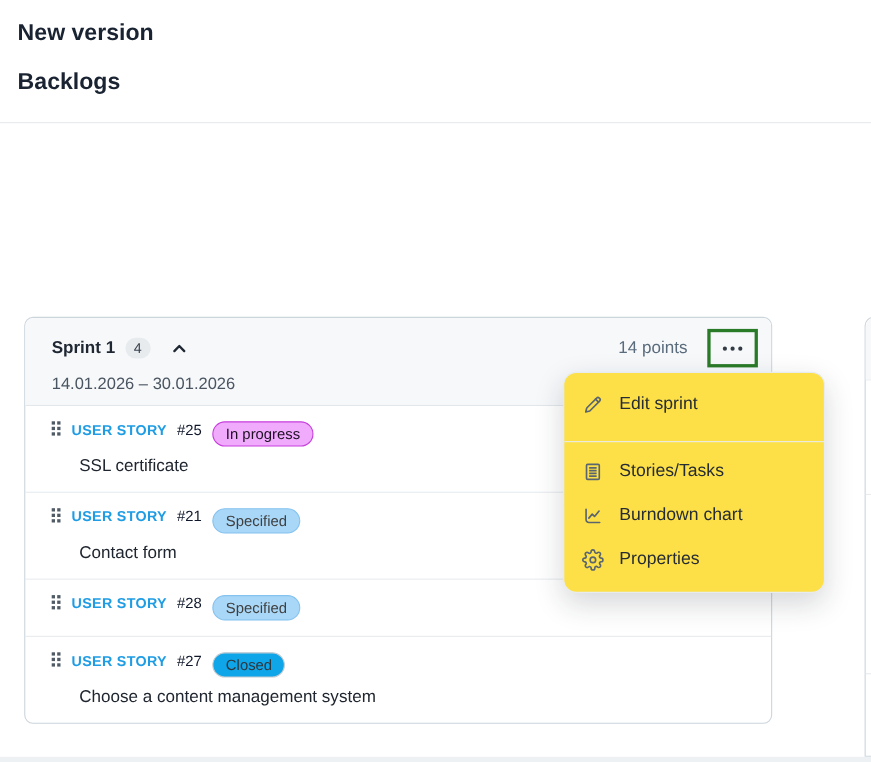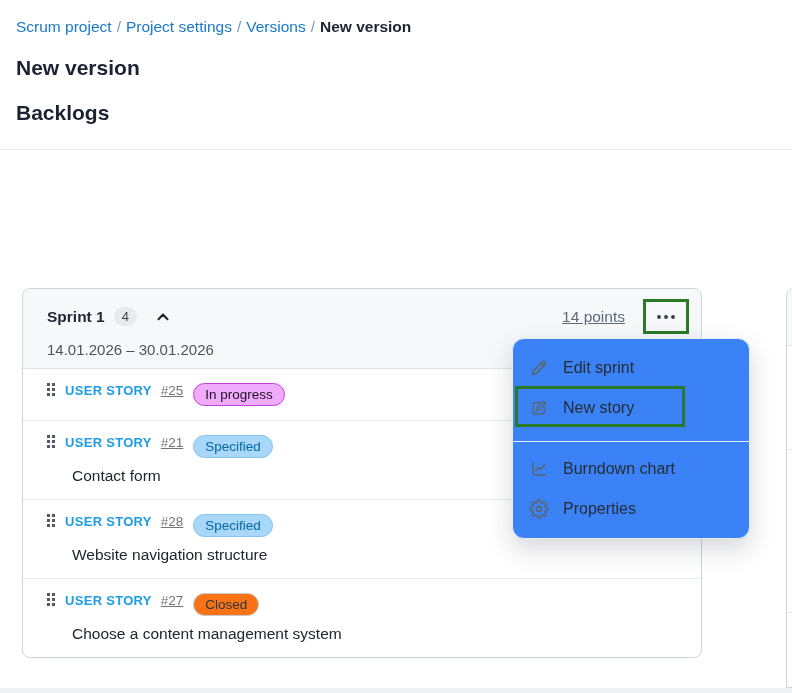--- a/index.html
+++ b/index.html
@@ -27,81 +27,78 @@
     border-radius:8px 8px 0 0;padding:10px 12px 10px 24px;
   }
   .hdr-line1{display:flex;align-items:center;}
   .sprint-name{font-size:15.5px;font-weight:700;color:#1f2733;}
   .count-badge{
     background:#e8ebee;color:#3a4450;font-size:13px;border-radius:11px;
     padding:2px 8px;margin-left:9px;line-height:15px;
   }
   .collapse-btn{background:none;border:none;padding:0;margin-left:18px;cursor:pointer;display:flex;align-items:center;}
   .spacer{flex:1;}
-  .points{font-size:15.5px;color:#5a6b7c;margin-right:18px;text-decoration:underline;}
+  .points{font-size:15.5px;color:#5a6b7c;margin-right:18px;}
   .more-btn{
     width:46px;height:35px;box-sizing:border-box;background:transparent;
     border:3px solid #2a7b27;display:flex;align-items:center;justify-content:center;cursor:pointer;
   }
   .date-range{font-size:15px;color:#4a5561;margin-top:7px;}
   
   .story-row{padding:14px 14px 14px 24px;cursor:pointer;}
   .story-row + .story-row{border-top:1px solid #e8ecef;}
   .row-line1{display:flex;align-items:flex-start;}
   .drag-handle{
     display:grid;grid-template-columns:3px 3px;grid-auto-rows:3px;gap:2px;
     margin-right:10px;cursor:grab;
   }
   .drag-handle i{background:#4f5a64;display:block;}
   .type-label{font-size:13px;font-weight:700;color:#1e9ce4;letter-spacing:.3px;cursor:pointer;}
-  .story-id{font-size:13.5px;color:#737373;margin-left:9px;text-decoration:underline;}
+  .story-id{font-size:13.5px;color:#0f172a;margin-left:9px;}
   .status-pill{
     font-size:13.5px;border-radius:12px;padding:2px 11px;margin-left:10px;line-height:17px;
     border:1px solid transparent;
   }
   .st-inprogress{background:#f0abfc;border-color:#c73fdd;color:#1d1022;}
-  .st-specified{background:#a9d7f7;border-color:#84c2ef;color:#0369a1;}
-  .st-closed{background:#f97316;border-color:#c3cad0;color:#2e363d;}
+  .st-specified{background:#a9d7f7;border-color:#84c2ef;color:#404040;}
+  .st-closed{background:#0ea5e9;border-color:#c3cad0;color:#2e363d;}
   .story-title{font-size:15.5px;color:#20262f;margin-top:9px;padding-left:25px;}
   
   .sliver{
     position:absolute;left:786px;top:288px;width:40px;height:400px;
     border:1px solid #ccd5dc;border-radius:8px 0 0 0;background:#fff;box-sizing:border-box;
   }
   .sliver .sl-head{height:56px;background:#f6f8fa;border-bottom:1px solid #dfe5ea;border-radius:8px 0 0 0;}
   .sliver .sl-div{height:1px;background:#e8ecef;}
   .sliver .sl-div.a{margin-top:103px;}
   .sliver .sl-div.b{margin-top:162px;}
   
   .menu{
     position:absolute;left:512px;top:338px;width:238px;box-sizing:border-box;
-    background:#3b82f6;border:1px solid #e8ecef;border-radius:12px;
+    background:#fde047;border:1px solid #e8ecef;border-radius:12px;
     box-shadow:0 10px 26px rgba(27,35,44,.18);
     padding:9px 0;z-index:5;
   }
   .menu-item{
     position:relative;height:40px;display:flex;align-items:center;
     padding:0 16px;gap:14px;font-size:16px;color:#262c33;cursor:pointer;
   }
   .menu-item .mi-icon{display:flex;align-items:center;color:#5a6570;}
   .menu-divider{height:1px;background:#e8ebee;margin:13px 0 7px;}
   .highlight-box{
     position:absolute;left:2px;top:-2px;height:41px;width:170px;
     border:3px solid #2a7b27;pointer-events:none;box-sizing:border-box;
   }
   .bottom-strip{position:absolute;left:0;right:0;bottom:0;height:5px;background:#eef1f4;}
   svg{display:block;}
 </style>
 </head>
 <body>
 
 <div class="top">
-  <div class="crumbs">
-    <a>Scrum project</a><span class="sep">/</span><a>Project settings</a><span class="sep">/</span><a>Versions</a><span class="sep">/</span><span class="current">New version</span>
-  </div>
 
   <h1 class="pgtitle">New version</h1>
 
 
   <h1 class="pgtitle" style="margin-bottom:0;">Backlogs</h1>
 </div>
 <hr class="pagehr">
 
 <div class="card">
   <div class="card-header">
@@ -137,20 +134,21 @@
           <i></i>
           <i></i>
           <i></i>
           <i></i>
           <i></i>
         </span>
       <span class="type-label">USER STORY</span>
       <span class="story-id">#25</span>
       <span class="status-pill st-inprogress">In progress</span>
     </div>
+    <div class="story-title">SSL certificate</div>
   </div>
 
   <div class="story-row">
     <div class="row-line1">
       <span class="drag-handle">
           <i></i>
           <i></i>
           <i></i>
           <i></i>
           <i></i>
@@ -170,21 +168,20 @@
           <i></i>
           <i></i>
           <i></i>
           <i></i>
           <i></i>
         </span>
       <span class="type-label">USER STORY</span>
       <span class="story-id">#28</span>
       <span class="status-pill st-specified">Specified</span>
     </div>
-    <div class="story-title">Website navigation structure</div>
   </div>
 
   <div class="story-row">
     <div class="row-line1">
       <span class="drag-handle">
           <i></i>
           <i></i>
           <i></i>
           <i></i>
           <i></i>
@@ -207,33 +204,32 @@
 <div class="menu">
   <div class="menu-item">
     <span class="mi-icon">
       <svg width="20" height="20" viewBox="0 0 20 20" fill="none" stroke="#5a6570" stroke-width="1.5" stroke-linecap="round" stroke-linejoin="round">
           <path d="M3.5 16.5l.9-3.6 9-9a1.7 1.7 0 0 1 2.4 0l.3.3a1.7 1.7 0 0 1 0 2.4l-9 9-3.6.9z"></path>
           <path d="M12.4 4.9l2.7 2.7"></path>
         </svg>
     </span>
     <span>Edit sprint</span>
   </div>
-  <div class="menu-item">
-    <div class="highlight-box"></div>
-    <span class="mi-icon">
-      <svg width="20" height="20" viewBox="0 0 20 20" fill="none" stroke="#5a6570" stroke-width="1.5" stroke-linecap="round" stroke-linejoin="round">
-          <path d="M10.5 4.7H6A1.9 1.9 0 0 0 4.1 6.6v7.5A1.9 1.9 0 0 0 6 16h7.5a1.9 1.9 0 0 0 1.9-1.9V9.5"></path>
-          <path d="M14.7 3.2l2.1 2.1-6.7 6.7-2.8.7.7-2.8z"></path>
-        </svg>
-    </span>
-    <span>New story</span>
-  </div>
 
   <div class="menu-divider"></div>
 
+  <div class="menu-item">
+    <span class="mi-icon">
+      <svg width="20" height="20" viewBox="0 0 20 20" fill="none" stroke="#5a6570" stroke-width="1.5" stroke-linejoin="round">
+          <rect x="4.2" y="3.2" width="11.6" height="13.6" rx="1"></rect>
+          <path d="M6.6 6.4h6.8M6.6 8.9h6.8M6.6 11.4h6.8M6.6 13.9h6.8"></path>
+        </svg>
+    </span>
+    <span>Stories/Tasks</span>
+  </div>
   <div class="menu-item">
     <span class="mi-icon">
       <svg width="20" height="20" viewBox="0 0 20 20" fill="none" stroke="#5a6570" stroke-width="1.5" stroke-linecap="round" stroke-linejoin="round">
           <path d="M3.8 4v9.4a2.6 2.6 0 0 0 2.6 2.6h9.8"></path>
           <polyline points="6.3,12 9.4,8.4 11.5,10.5 15.6,5.6"></polyline>
         </svg>
     </span>
     <span>Burndown chart</span>
   </div>
   <div class="menu-item">

